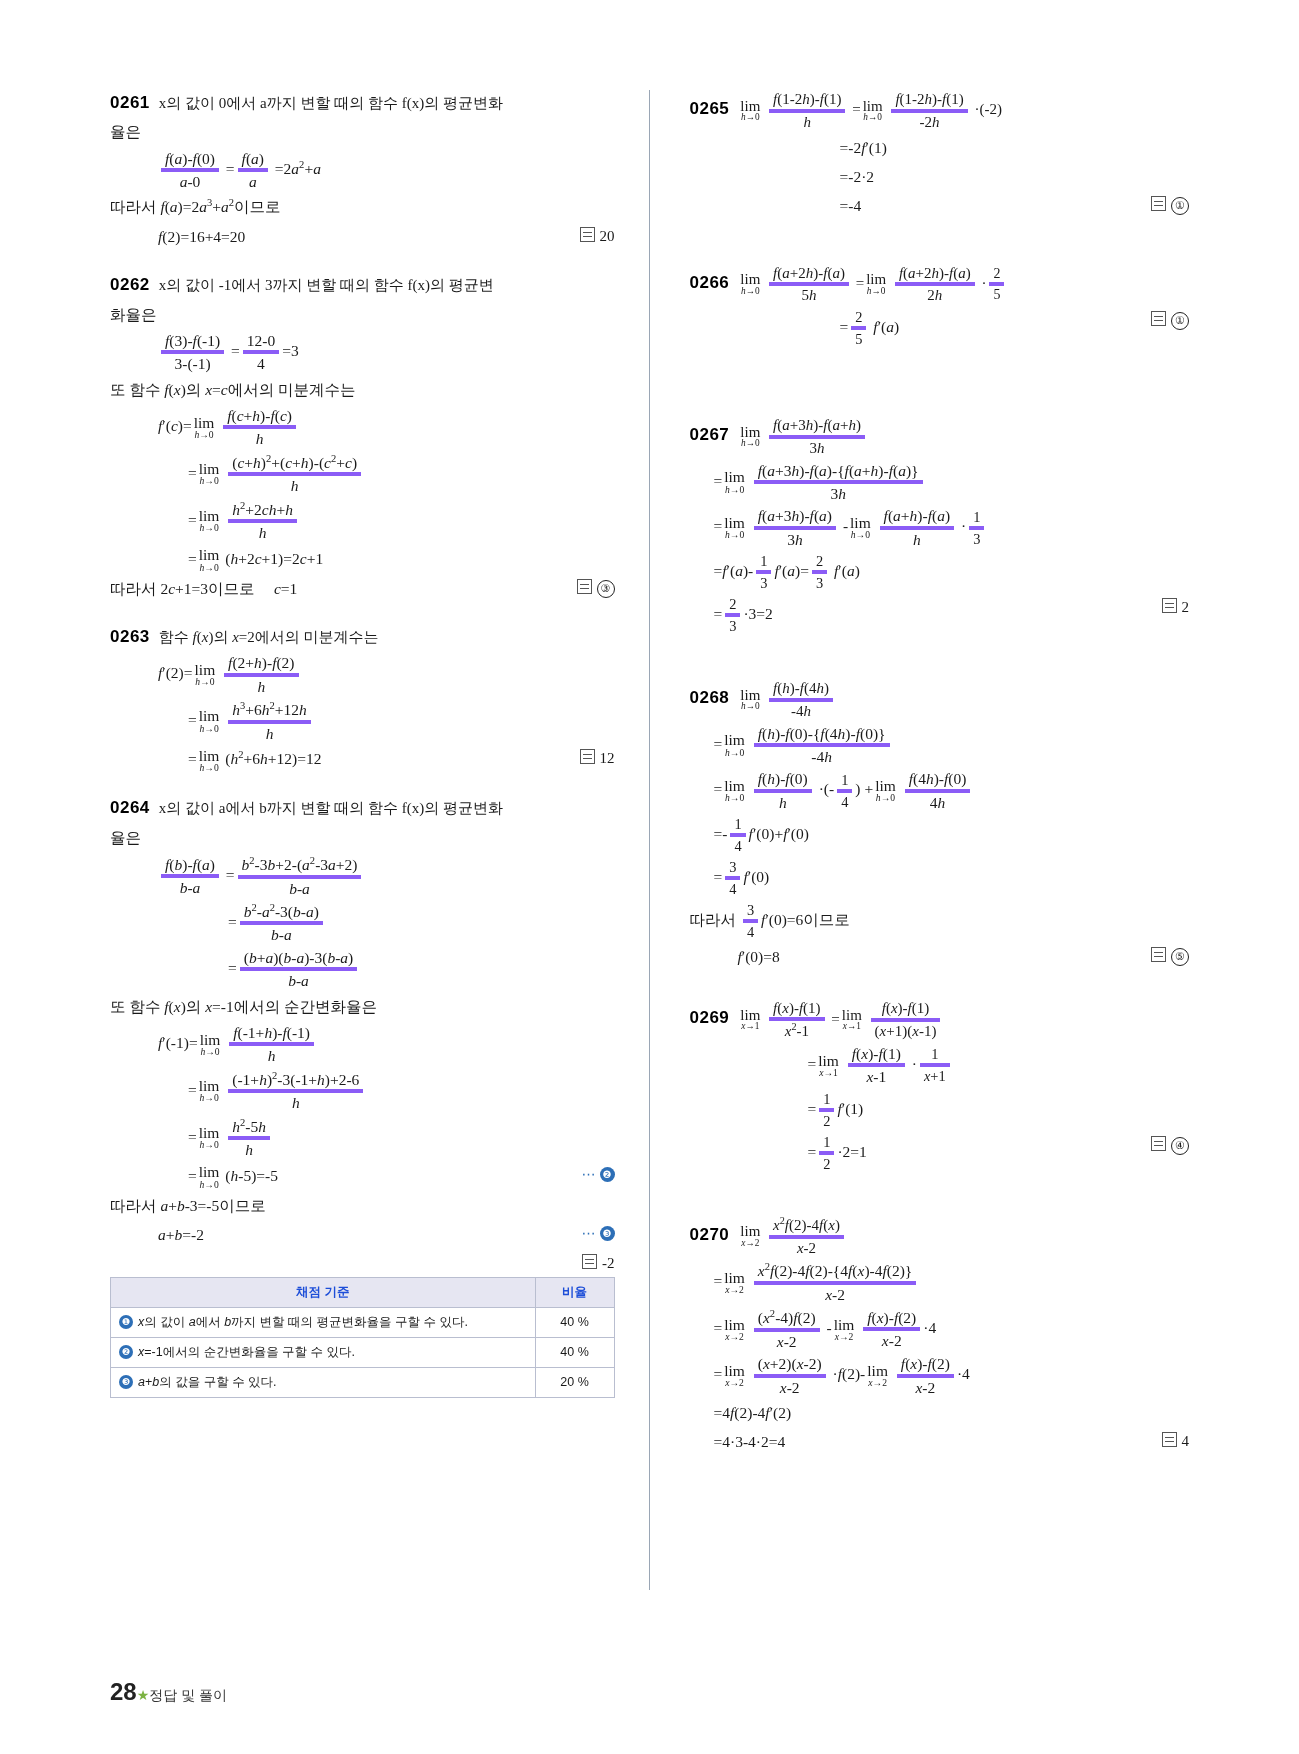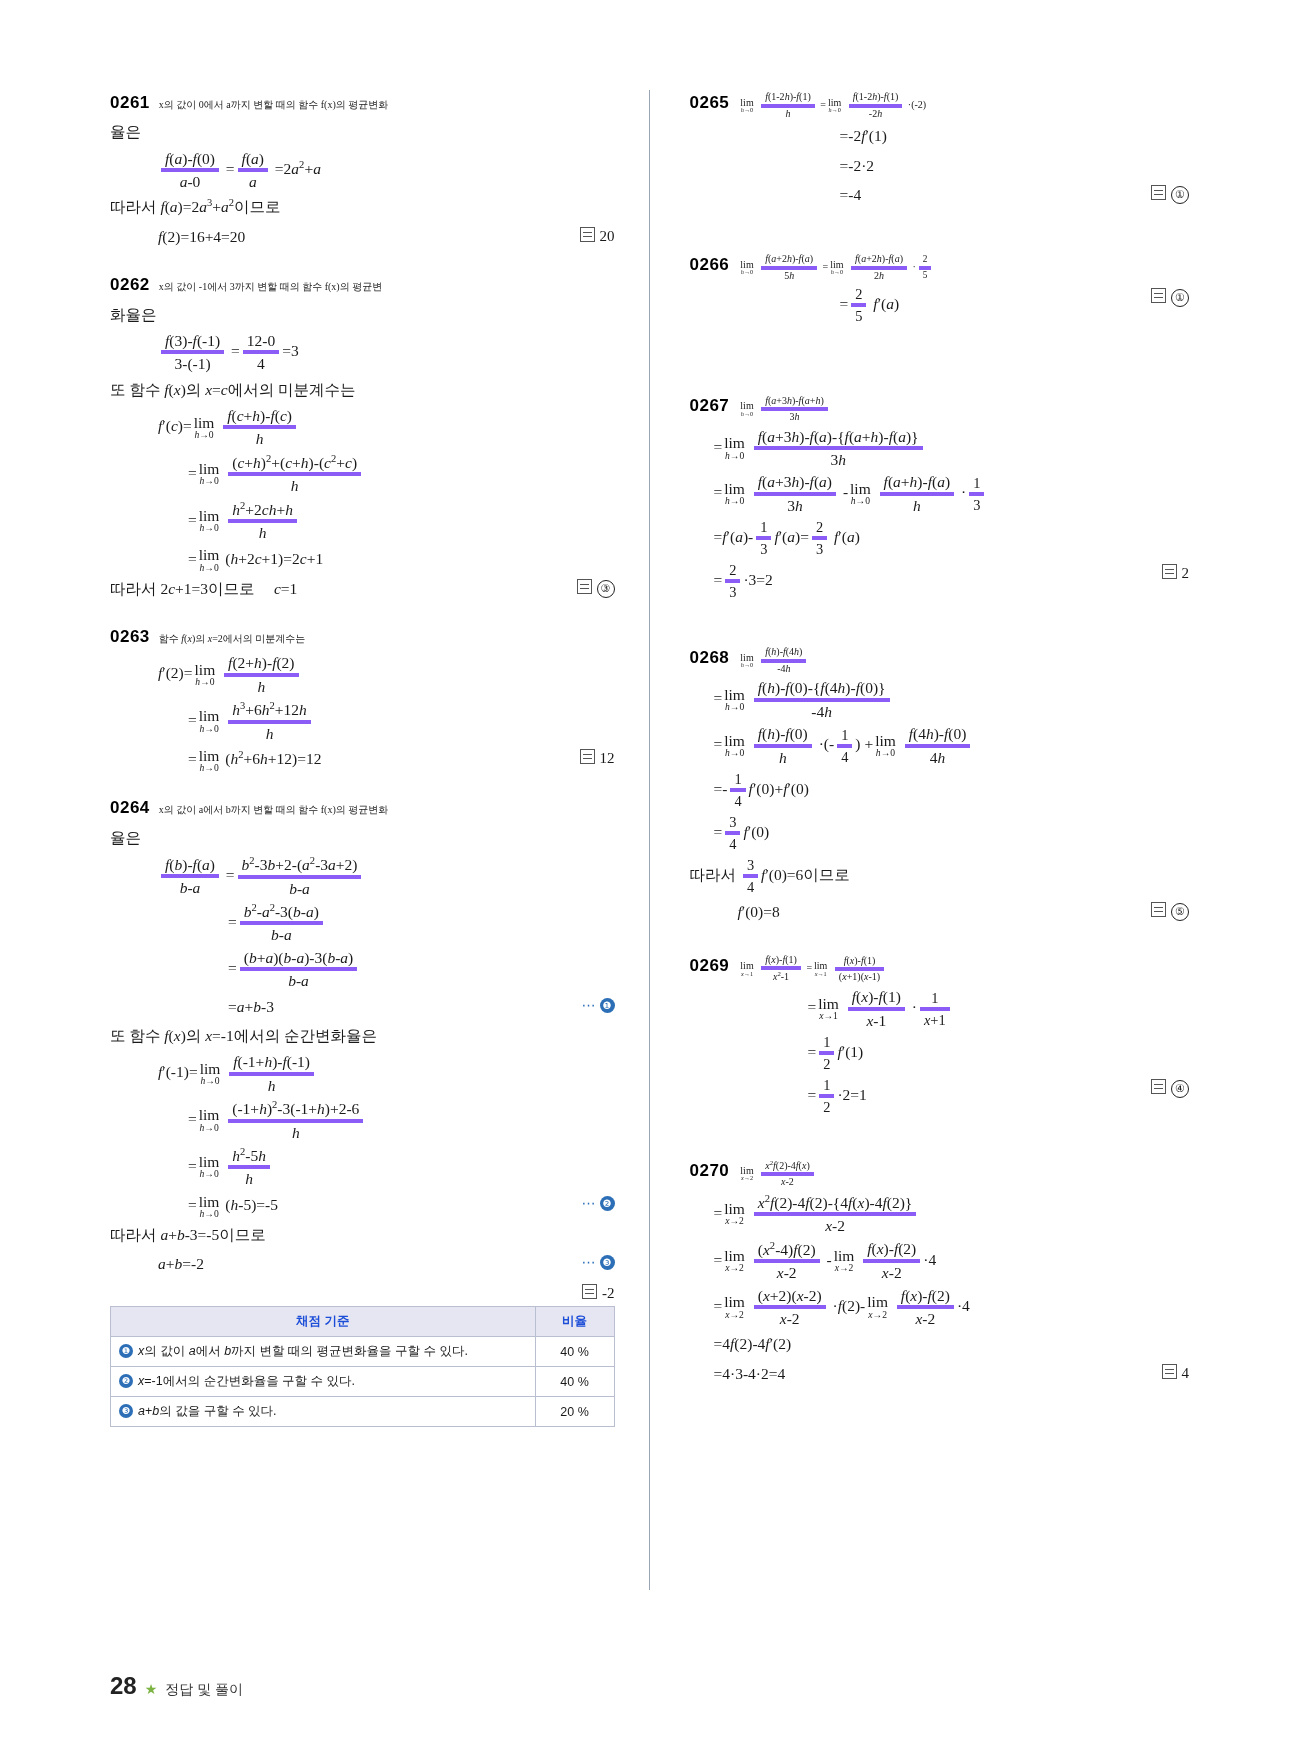--- a/index.html
+++ b/index.html
@@ -42,21 +42,21 @@
   }
   .pnum {
     color: #000000;
     font-family: "Liberation Sans", sans-serif;
     font-weight: bold;
     font-size: 17px;
     letter-spacing: 0.5px;
     white-space: nowrap;
   }
   .ptext {
-    font-size: 10px;
+    font-size: 15px;
     line-height: 1.65;
   }
   .line {
     font-size: 15.5px;
     line-height: 1.7;
     margin: 3px 0;
     position: relative;
   }
   .ind1 { padding-left: 24px; }
   .ind2 { padding-left: 48px; }
@@ -176,24 +176,23 @@
     line-height: 14px;
     text-align: center;
     font-size: 9.5px;
     margin-right: 5px;
     vertical-align: 1px;
   }
 
   .footer {
     position: absolute;
     left: 110px;
-    bottom: 54px;
+    bottom: 48px;
     display: flex;
     align-items: baseline;
-    gap: 8px;
     font-family: "Liberation Sans", sans-serif;
   }
   .footer .pg { font-size: 24px; font-weight: bold; color: #222; }
   .footer .star { color: #7cb342; font-size: 14px; }
   .footer .ftext { font-size: 14px; color: #333; }
 
   .nowrap { white-space: nowrap; }
 </style>
 </head>
 <body>
@@ -280,24 +279,20 @@
         <div class="line">율은</div>
         <div class="line ind2">
           <span class="fr"><span class="nm"><i>f</i>(<i>b</i>)-<i>f</i>(<i>a</i>)</span><span class="dn"><i>b</i>-<i>a</i></span></span>
           =<span class="fr"><span class="nm"><i>b</i><sup>2</sup>-3<i>b</i>+2-(<i>a</i><sup>2</sup>-3<i>a</i>+2)</span><span class="dn"><i>b</i>-<i>a</i></span></span>
         </div>
         <div class="line ind4">
           =<span class="fr"><span class="nm"><i>b</i><sup>2</sup>-<i>a</i><sup>2</sup>-3(<i>b</i>-<i>a</i>)</span><span class="dn"><i>b</i>-<i>a</i></span></span>
         </div>
         <div class="line ind4">
           =<span class="fr"><span class="nm">(<i>b</i>+<i>a</i>)(<i>b</i>-<i>a</i>)-3(<i>b</i>-<i>a</i>)</span><span class="dn"><i>b</i>-<i>a</i></span></span>
-        </div>
-        <div class="line ind4">
-          =<i>a</i>+<i>b</i>-3
-          <span class="step-mark"><span class="arrowdots">⋯</span><span class="bluedot">❶</span></span>
         </div>
         <div class="line">또 함수 <i>f</i>(<i>x</i>)의 <i>x</i>=-1에서의 순간변화율은</div>
         <div class="line ind2">
           <i>f</i>′(-1)=<span class="lim"><span class="op">lim</span><span class="sub"><i>h</i>→0</span></span>
           <span class="fr"><span class="nm"><i>f</i>(-1+<i>h</i>)-<i>f</i>(-1)</span><span class="dn"><i>h</i></span></span>
         </div>
         <div class="line ind3">
           =<span class="lim"><span class="op">lim</span><span class="sub"><i>h</i>→0</span></span>
           <span class="fr"><span class="nm">(-1+<i>h</i>)<sup>2</sup>-3(-1+<i>h</i>)+2-6</span><span class="dn"><i>h</i></span></span>
         </div>

